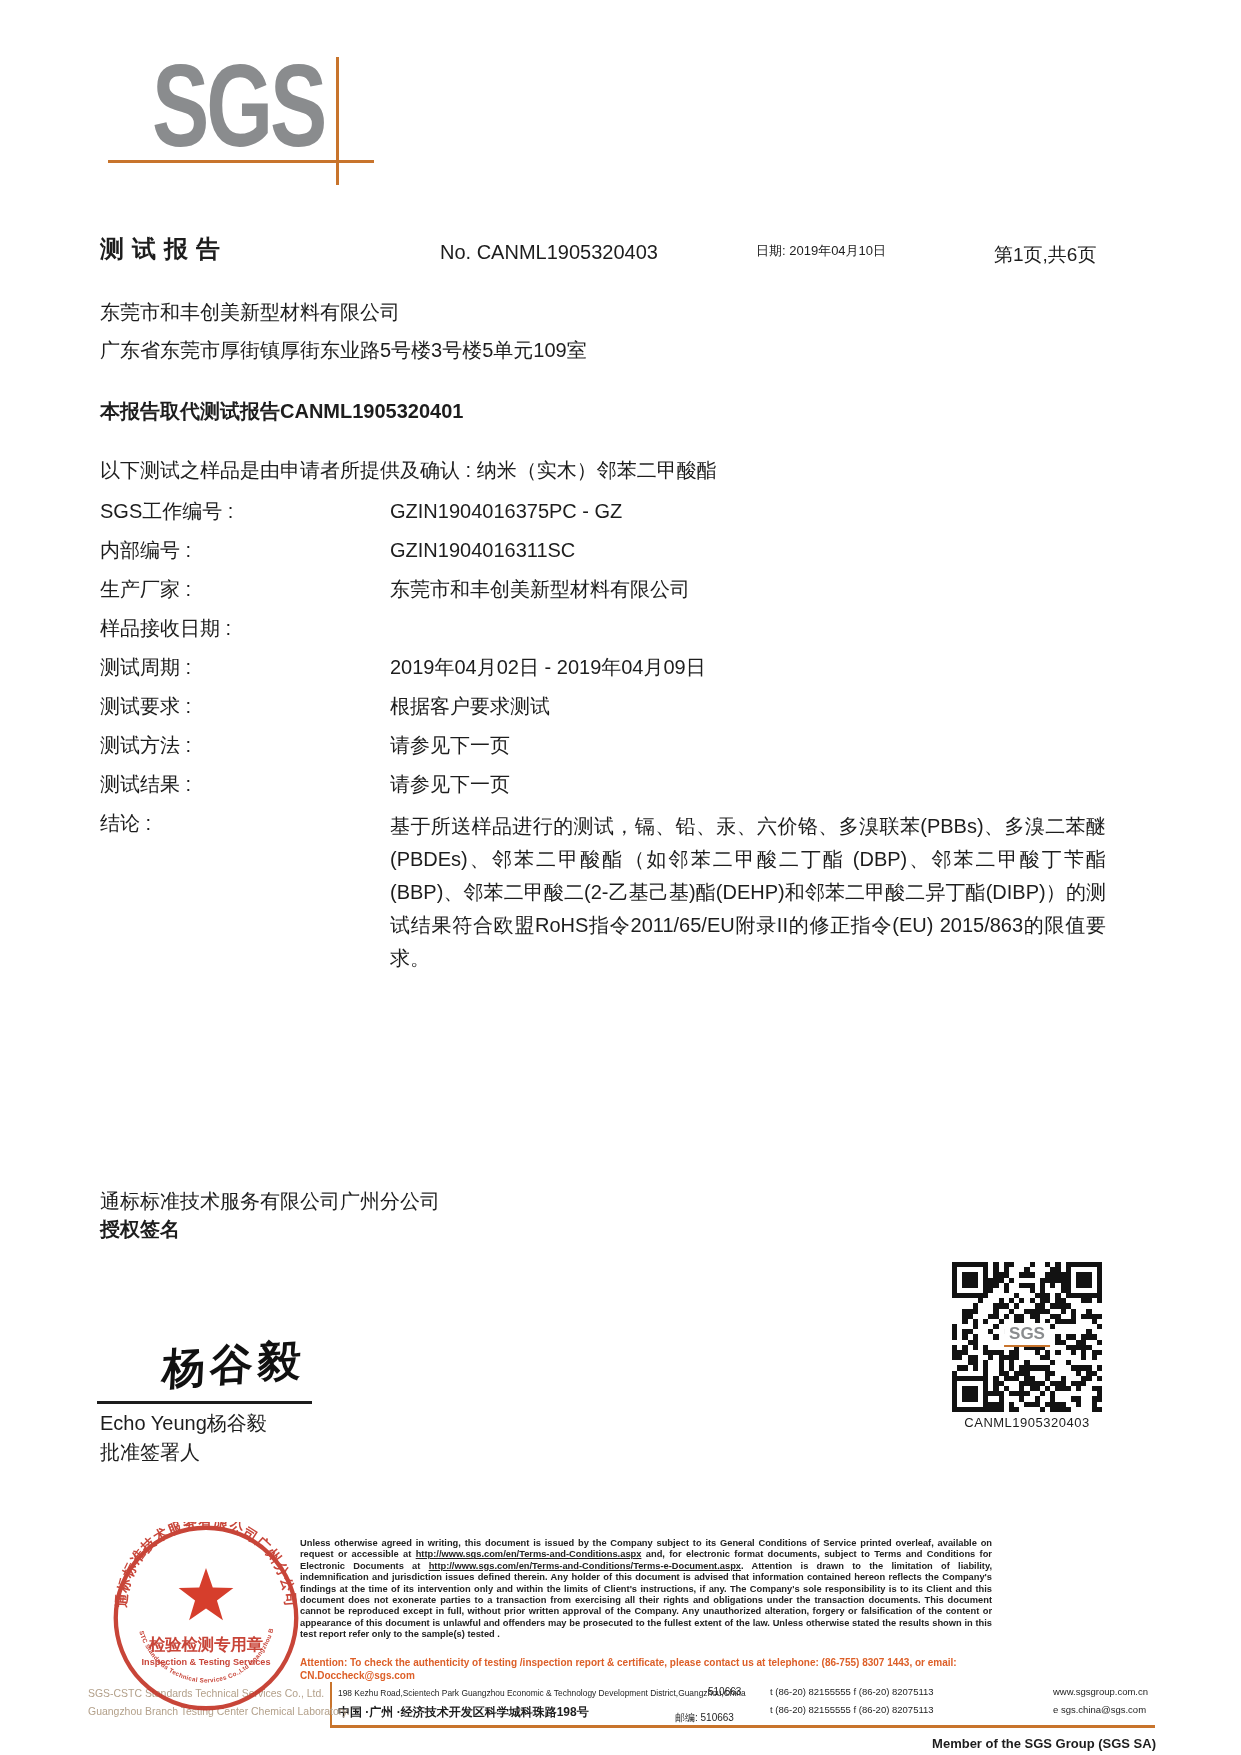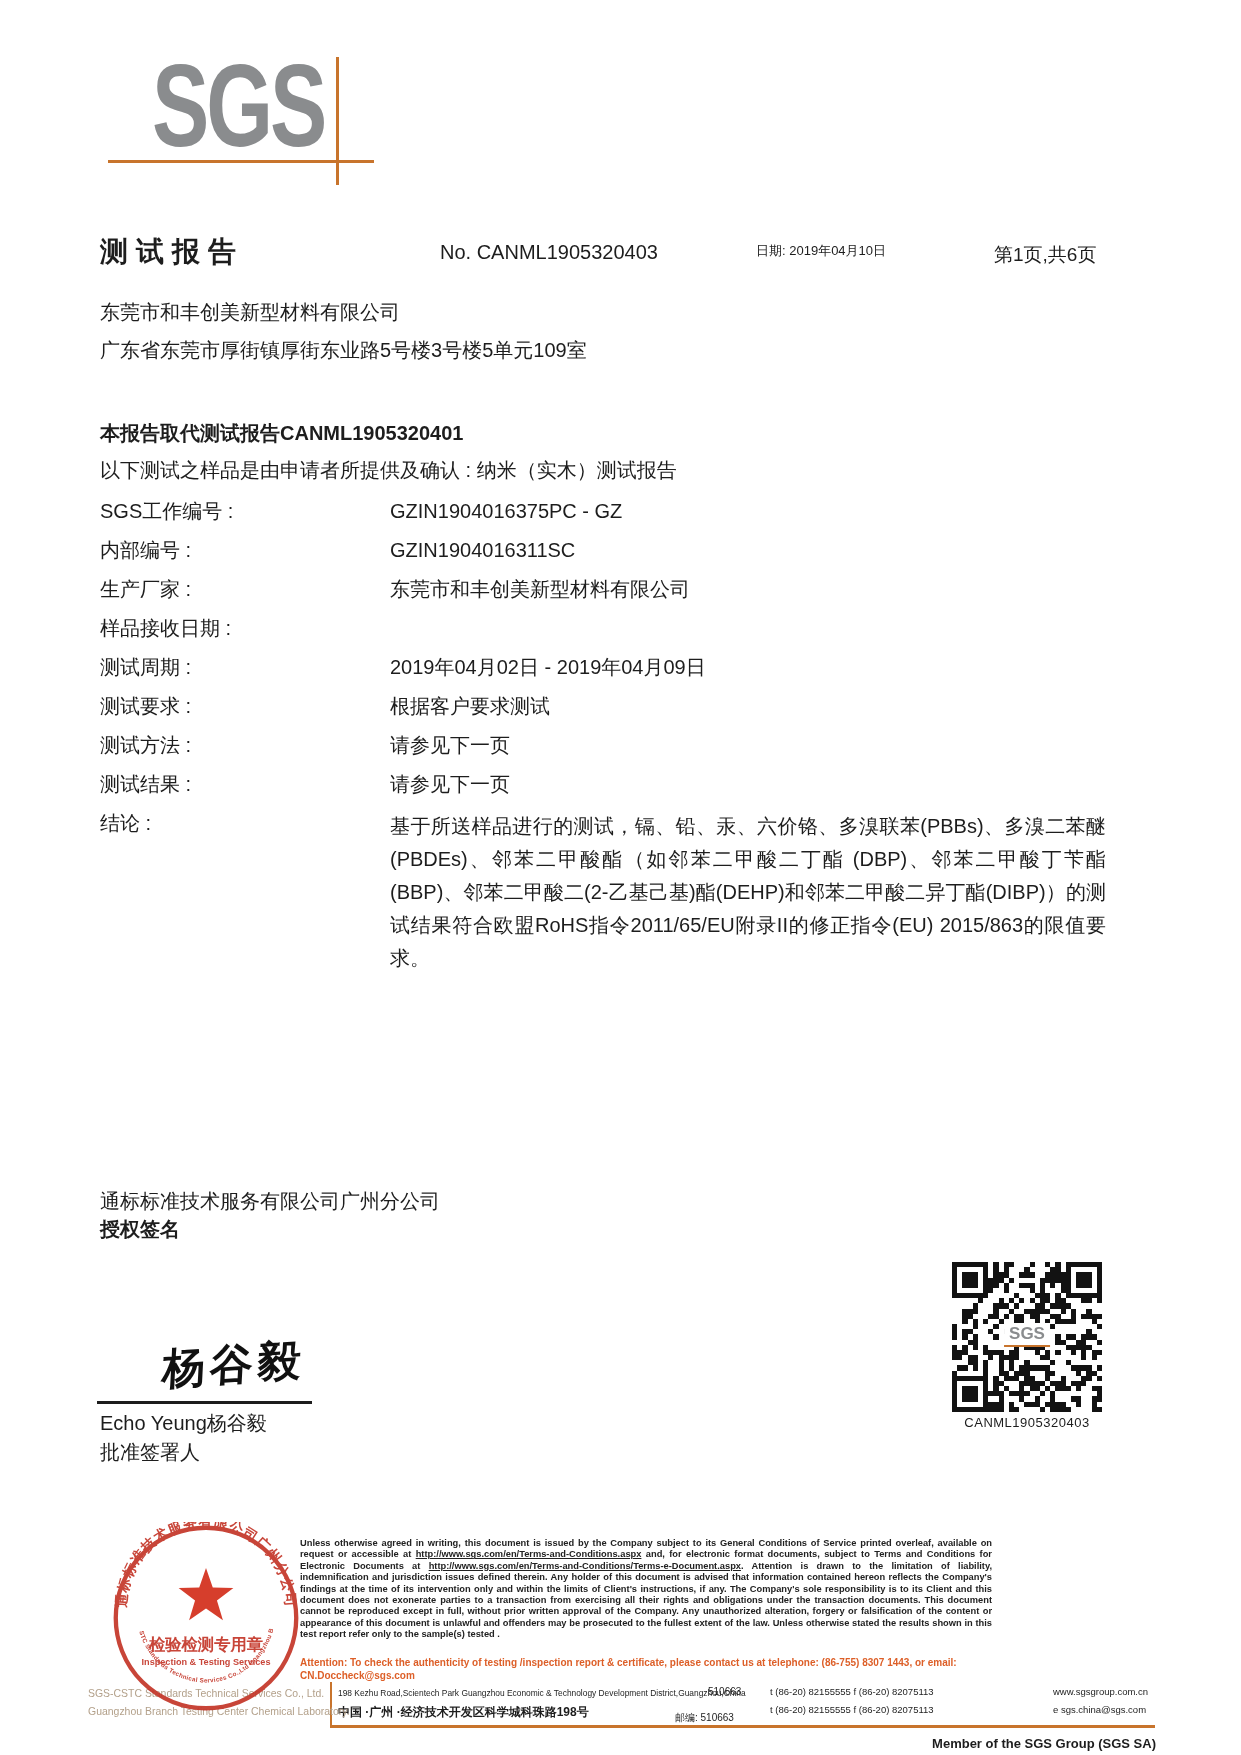--- a/index.html
+++ b/index.html
@@ -7,28 +7,28 @@
         font-family:"Liberation Sans","DejaVu Sans",sans-serif;color:#1d1d1d;}
   .abs{position:absolute;}
 
   
   .logo-text{left:152px;top:48px;font-size:116px;font-weight:700;color:#8a8c8e;line-height:1;
              letter-spacing:-4px;transform:scaleX(.74);transform-origin:0 0;}
   .logo-hline{left:108px;top:160px;width:266px;height:3px;background:#c8742c;}
   .logo-vline{left:336px;top:57px;width:3px;height:128px;background:#c8742c;}
 
   
-  .title{left:100px;top:233px;font-size:28px;font-weight:700;letter-spacing:8px;white-space:nowrap;}
+  .title{left:100px;top:233px;font-size:24px;font-weight:700;letter-spacing:8px;white-space:nowrap;}
   .report-no{left:440px;top:241px;font-size:20px;white-space:nowrap;}
   .hdr-date{left:756px;top:242px;font-size:13px;white-space:nowrap;}
   .hdr-page{left:994px;top:242px;font-size:19px;white-space:nowrap;}
 
   .company{left:100px;top:299px;font-size:20px;white-space:nowrap;}
   .address{left:100px;top:337px;font-size:20px;white-space:nowrap;}
-  .replace-note{left:100px;top:420px;font-size:20px;font-weight:700;white-space:nowrap;}
+  .replace-note{left:100px;top:398px;font-size:20px;font-weight:700;white-space:nowrap;}
   .sample-note{left:100px;top:457px;font-size:20px;white-space:nowrap;}
 
   
   .fields{left:100px;top:498px;width:1012px;}
   .frow{display:flex;margin-bottom:13px;font-size:20px;line-height:26px;}
   .flabel{flex:0 0 290px;}
   .fvalue{flex:1;max-width:716px;}
   .frow.conclusion .fvalue{text-align:justify;line-height:33px;}
 
   
@@ -86,21 +86,21 @@
 
   <div class="abs title">测试报告</div>
   <div class="abs report-no">No. CANML1905320403</div>
   <div class="abs hdr-date">日期: 2019年04月10日</div>
   <div class="abs hdr-page">第1页,共6页</div>
 
   <div class="abs company">东莞市和丰创美新型材料有限公司</div>
   <div class="abs address">广东省东莞市厚街镇厚街东业路5号楼3号楼5单元109室</div>
 
   <div class="abs replace-note">本报告取代测试报告CANML1905320401</div>
-  <div class="abs sample-note">以下测试之样品是由申请者所提供及确认 : 纳米（实木）测试报告</div>
+  <div class="abs sample-note">以下测试之样品是由申请者所提供及确认 : 纳米（实木）邻苯二甲酸酯</div>
 
   <div class="abs fields">
     <div class="frow">
       <div class="flabel">SGS工作编号 :</div>
       <div class="fvalue">GZIN1904016375PC - GZ</div>
     </div>
     <div class="frow">
       <div class="flabel">内部编号 :</div>
       <div class="fvalue">GZIN1904016311SC</div>
     </div>

